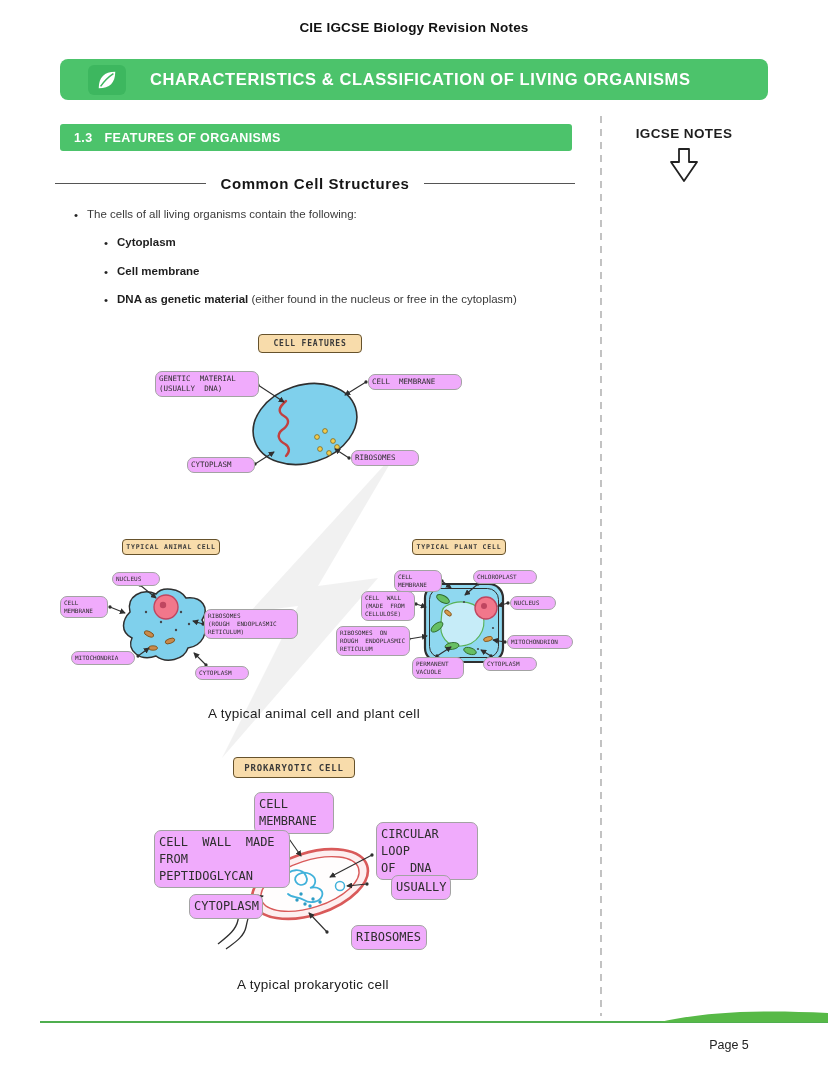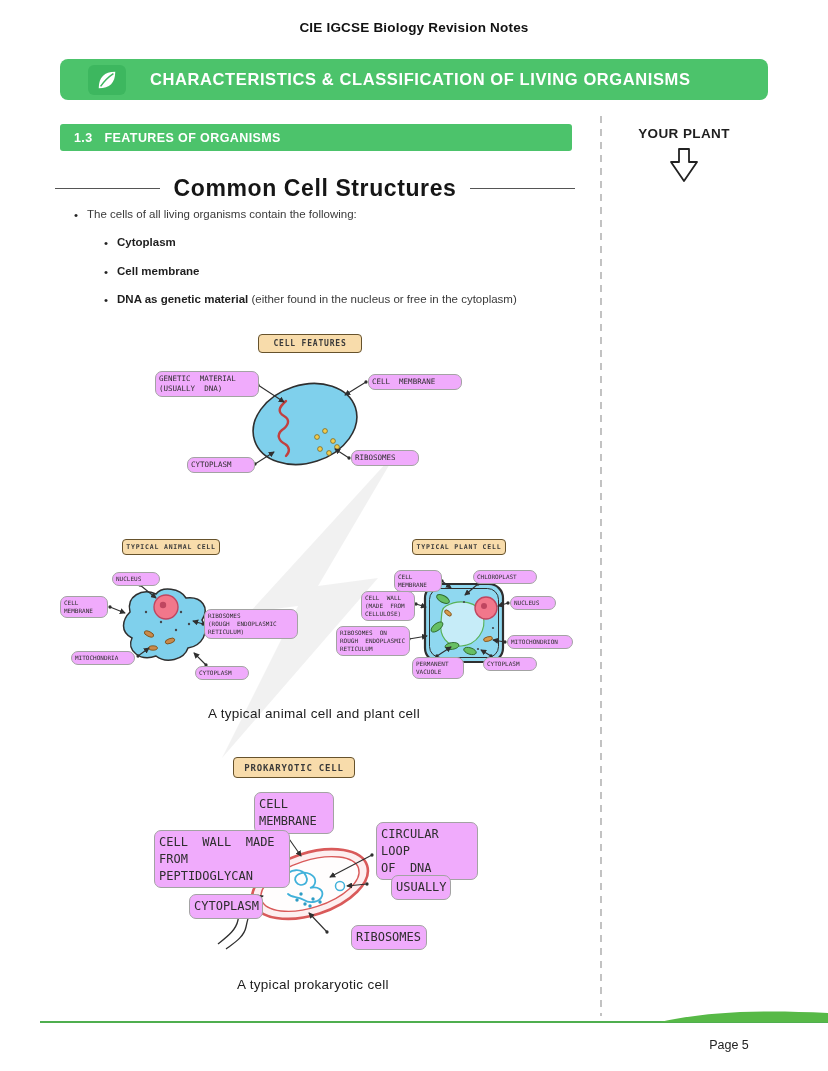--- a/index.html
+++ b/index.html
@@ -22,21 +22,21 @@
   .section-number { margin-left:14px; }
   .section-title  { margin-left:12px; }
 
   .your-notes { position:absolute; left:628px; top:126px; width:112px; text-align:center;
                 font-size:13.5px; font-weight:bold; color:#1e1e1e; letter-spacing:.4px; z-index:2; }
   .notes-arrow { position:absolute; left:666px; top:147px; z-index:2; }
 
   .subheading { position:absolute; left:55px; top:175px; width:520px; display:flex;
                 align-items:center; gap:14px; z-index:2; }
   .subheading .rule { flex:1; height:0; border-top:1.3px solid #555; }
-  .subheading .txt  { font-size:23px; font-weight:bold; color:#161616; letter-spacing:.6px; white-space:nowrap; }
+  .subheading .txt  { font-size:15px; font-weight:bold; color:#161616; letter-spacing:.6px; white-space:nowrap; }
 
   .bullet-row { position:absolute; display:flex; font-size:11.5px; color:#3a3a3a; z-index:2; }
   .bullet-row .dot { margin-right:9px; line-height:1.3; color:#222; }
   .bullet-row .b { font-weight:bold; color:#1e1e1e; }
 
   .art { position:absolute; left:0; top:0; z-index:1; }
 
   .glabel { position:absolute; background:#f0abfc; border:1px solid #a3a3a3; border-radius:7px;
             font-family:"DejaVu Sans Mono", monospace; color:#2e2e2e; white-space:pre-wrap;
             line-height:1.32; padding:2px 3px; z-index:2; }
@@ -69,21 +69,21 @@
       </svg>
     </span>
     <span class="banner-title">CHARACTERISTICS &amp; CLASSIFICATION OF LIVING ORGANISMS</span>
   </div>
 
   <div class="section-bar">
     <span class="section-number">1.3</span>
     <span class="section-title">FEATURES OF ORGANISMS</span>
   </div>
 
-  <div class="your-notes">YOUR PLANT</div>
+  <div class="your-notes">IGCSE NOTES</div>
   <svg class="notes-arrow" width="36" height="38" viewBox="0 0 36 38">
     <path d="M13 2 H23 V15 H31 L18 34 L5 15 H13 Z" fill="#ffffff" stroke="#222" stroke-width="1.8" stroke-linejoin="round"></path>
   </svg>
 
   <div class="subheading">
     <span class="rule"></span>
     <span class="txt">Common Cell Structures</span>
     <span class="rule"></span>
   </div>
 

